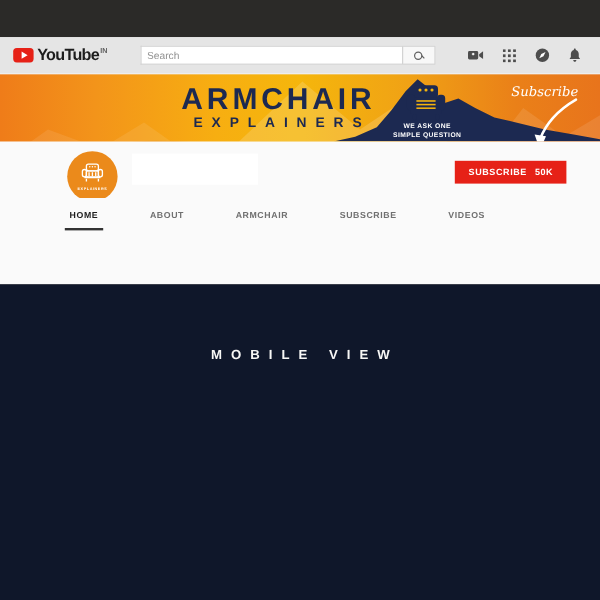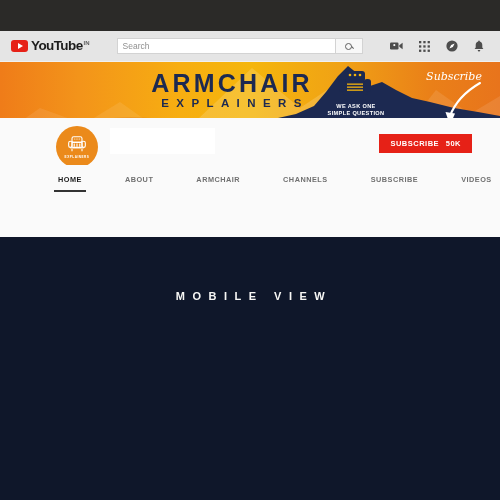--- a/index.html
+++ b/index.html
@@ -333,21 +333,20 @@
     <button class="sub-btn">
       <span>SUBSCRIBE</span>
       <span class="cnt">50K</span>
     </button>
   </div>
 
   <div class="tabs">
     <div class="tab active">HOME</div>
     <div class="tab">ABOUT</div>
     <div class="tab">ARMCHAIR</div>
-    <div class="tab">CHANNELS</div>
     <div class="tab">SUBSCRIBE</div>
     <div class="tab">VIDEOS</div>
 
   </div>
 </div>
 
 <div class="mobile-section">
 
   <div class="mobile-title">MOBILE VIEW</div>
 

